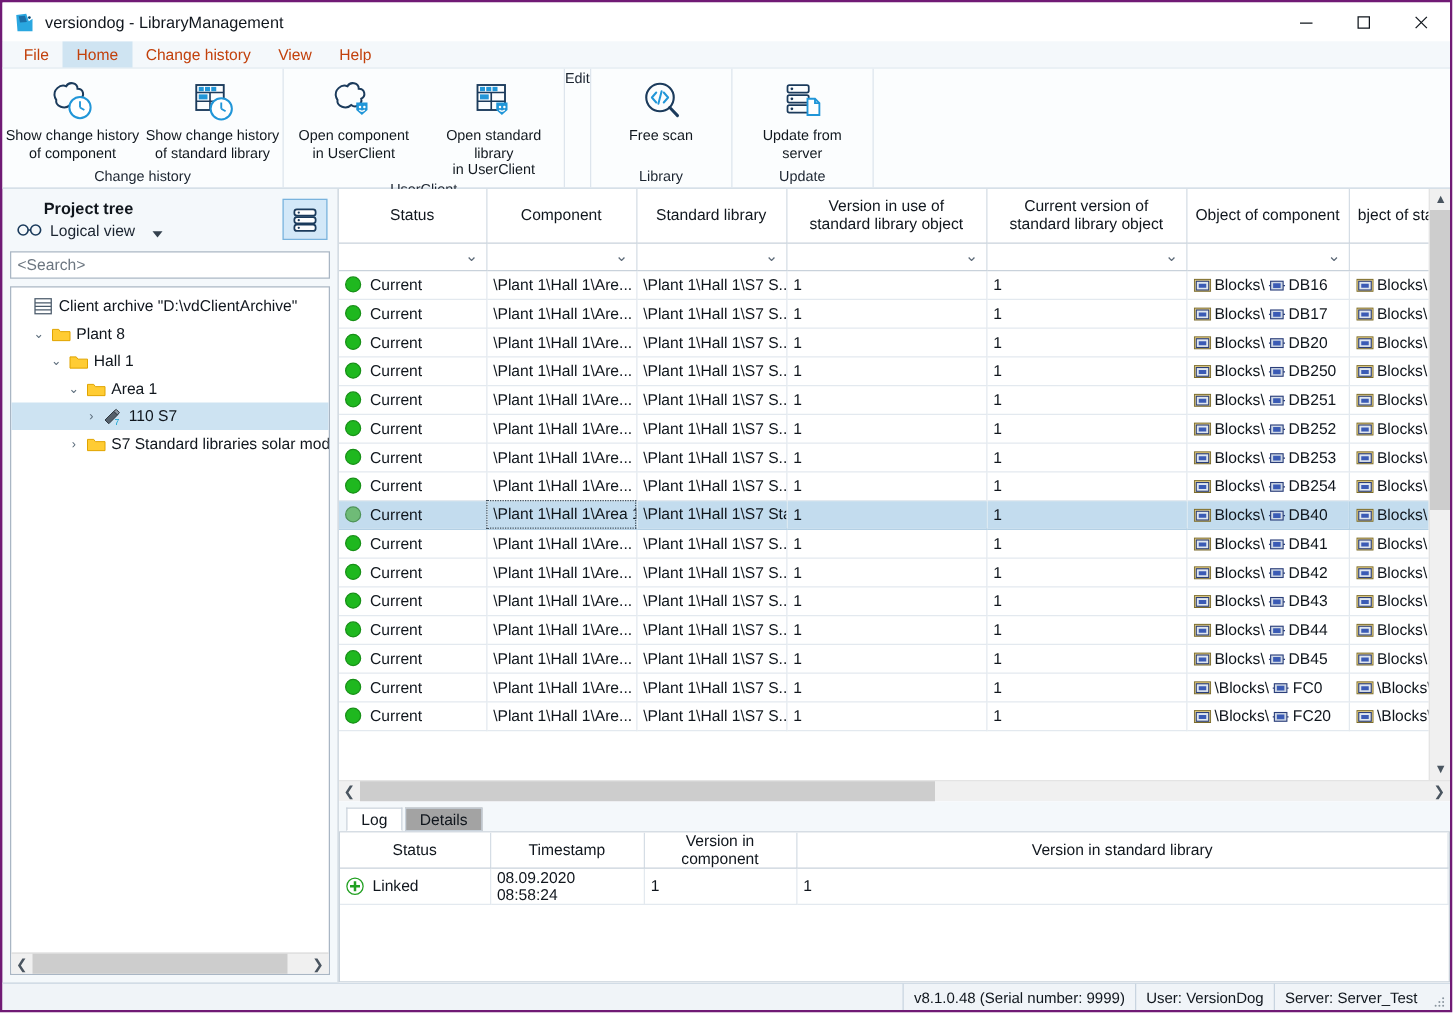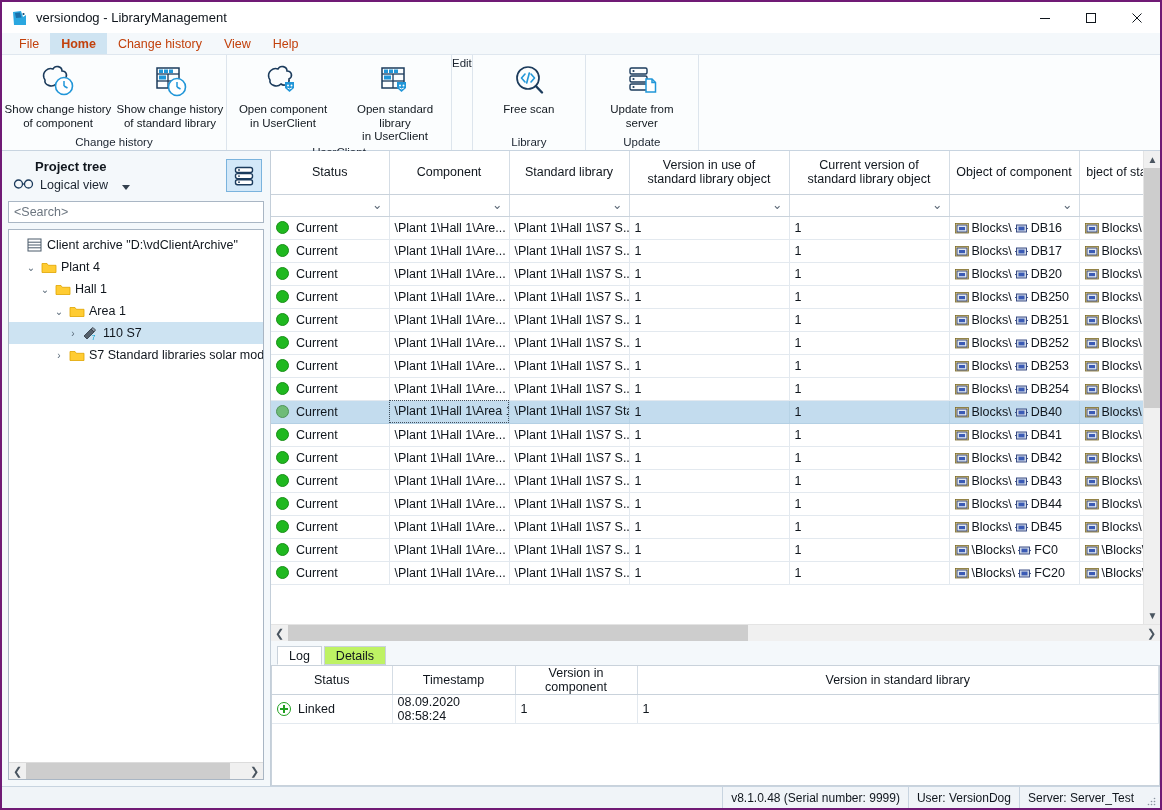--- a/index.html
+++ b/index.html
@@ -62,21 +62,21 @@
     padding-left: 6px;
   }
   .menuitem {
     padding: 0 11px;
     display: flex; align-items: center;
     font-size: 12.5px;
     color: #c2410c;
   }
   .menuitem.active {
     background: #cfe4f2;
-    font-weight: bold;
+    font-weight: normal;
   }
 
   
   .ribbon {
     flex: 0 0 96px;
     height: 96px;
     background: #fbfdfe;
     border-bottom: 1px solid #c8d4e0;
     display: flex;
     align-items: stretch;
@@ -340,21 +340,21 @@
     align-items: flex-end;
     height: 20px;
     padding-left: 6px;
   }
   .tab {
     height: 19px;
     padding: 0 11px;
     font-size: 12.5px;
     display: flex; align-items: center;
     border: 1px solid #c9d2db;
-    background: #bef264;
+    background: #a3a3a3;
     margin-right: 2px;
     color: #10161d;
   }
   .tab.active {
     background: #ffffff;
     border-bottom-color: #ffffff;
   }
   .logbody {
     flex: 1;
     background: #ffffff;
@@ -657,21 +657,21 @@
             <span class="tree-label">Client archive "D:\vdClientArchive"</span>
           </div>
 
           <div class="treerow" style="padding-left:14px;">
             <span class="twisty">⌄</span>
             <span class="tree-ico">
               <svg width="16" height="13" viewBox="0 0 16 13">
                   <path d="M1 2.5 L6 2.5 L7.3 4.3 L15 4.3 L15 11.5 L1 11.5 Z" fill="#ffcc33" stroke="#e0a400" stroke-width="0.8"></path>
                 </svg>
             </span>
-            <span class="tree-label">Plant 4</span>
+            <span class="tree-label">Plant 8</span>
           </div>
 
           <div class="treerow" style="padding-left:28px;">
             <span class="twisty">⌄</span>
             <span class="tree-ico">
               <svg width="16" height="13" viewBox="0 0 16 13">
                   <path d="M1 2.5 L6 2.5 L7.3 4.3 L15 4.3 L15 11.5 L1 11.5 Z" fill="#ffcc33" stroke="#e0a400" stroke-width="0.8"></path>
                 </svg>
             </span>
             <span class="tree-label">Hall 1</span>

